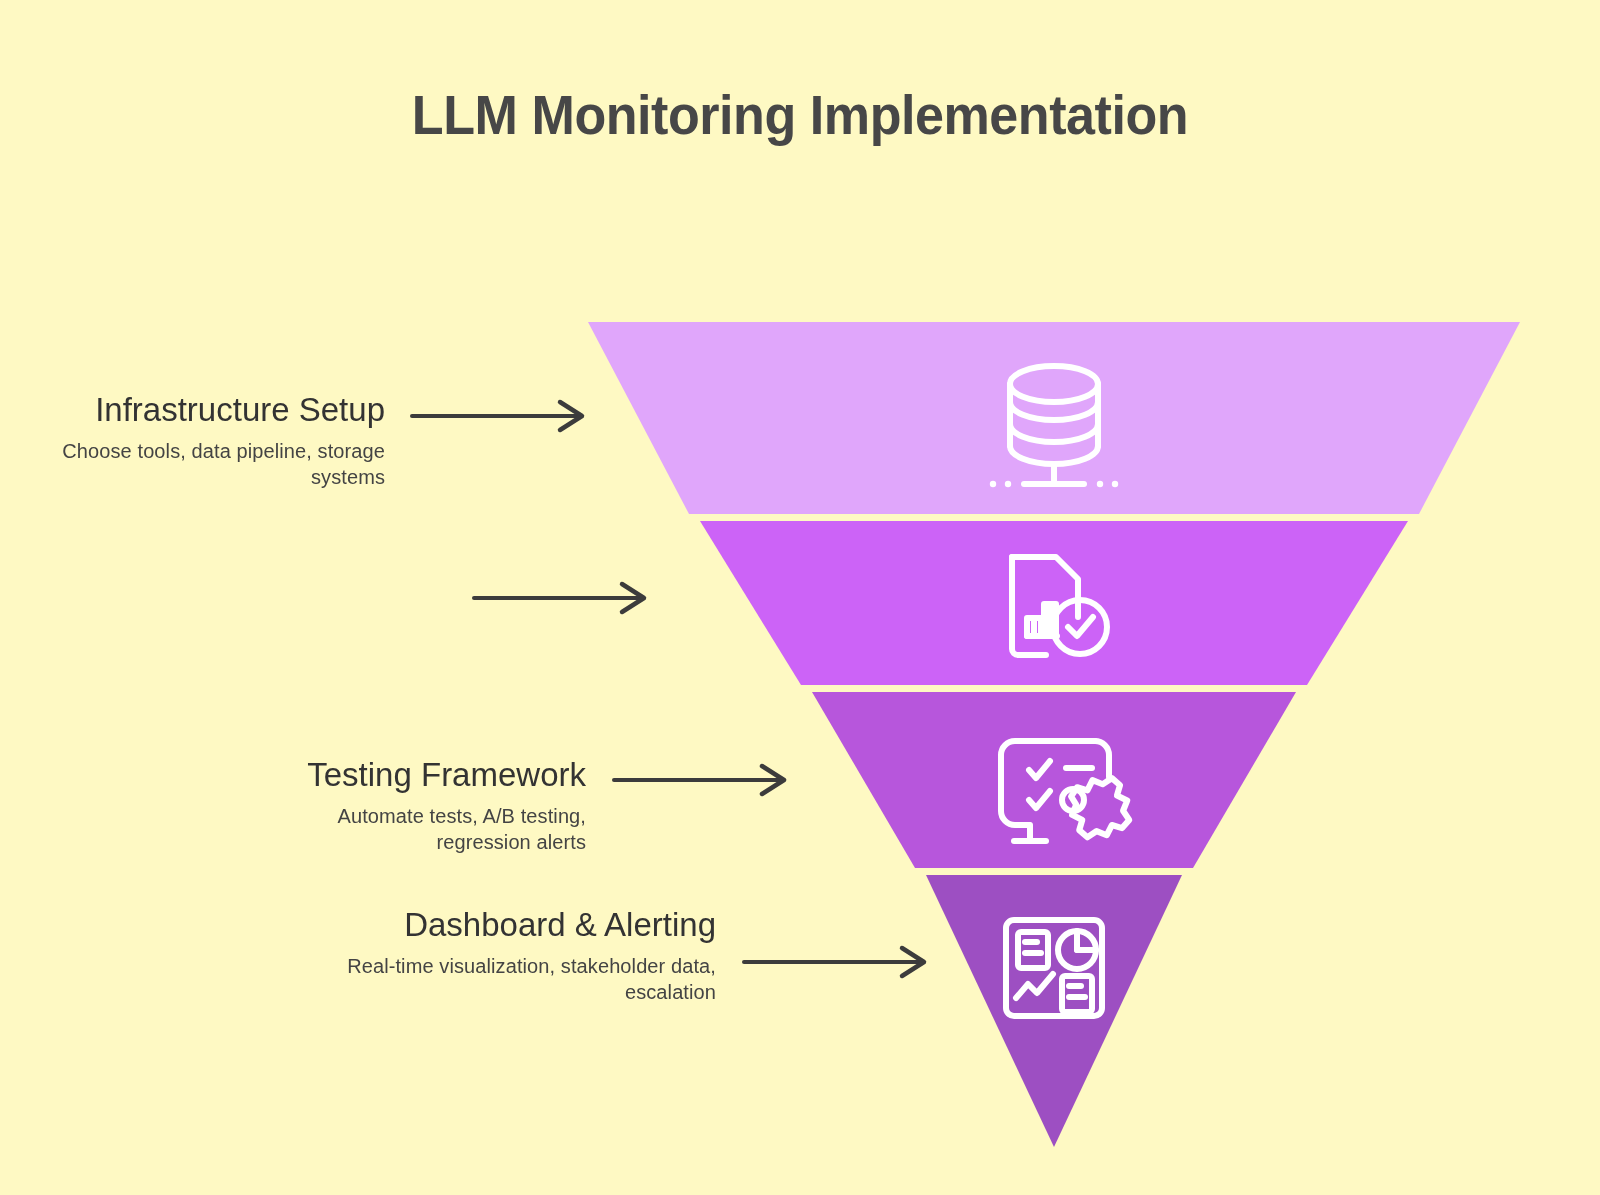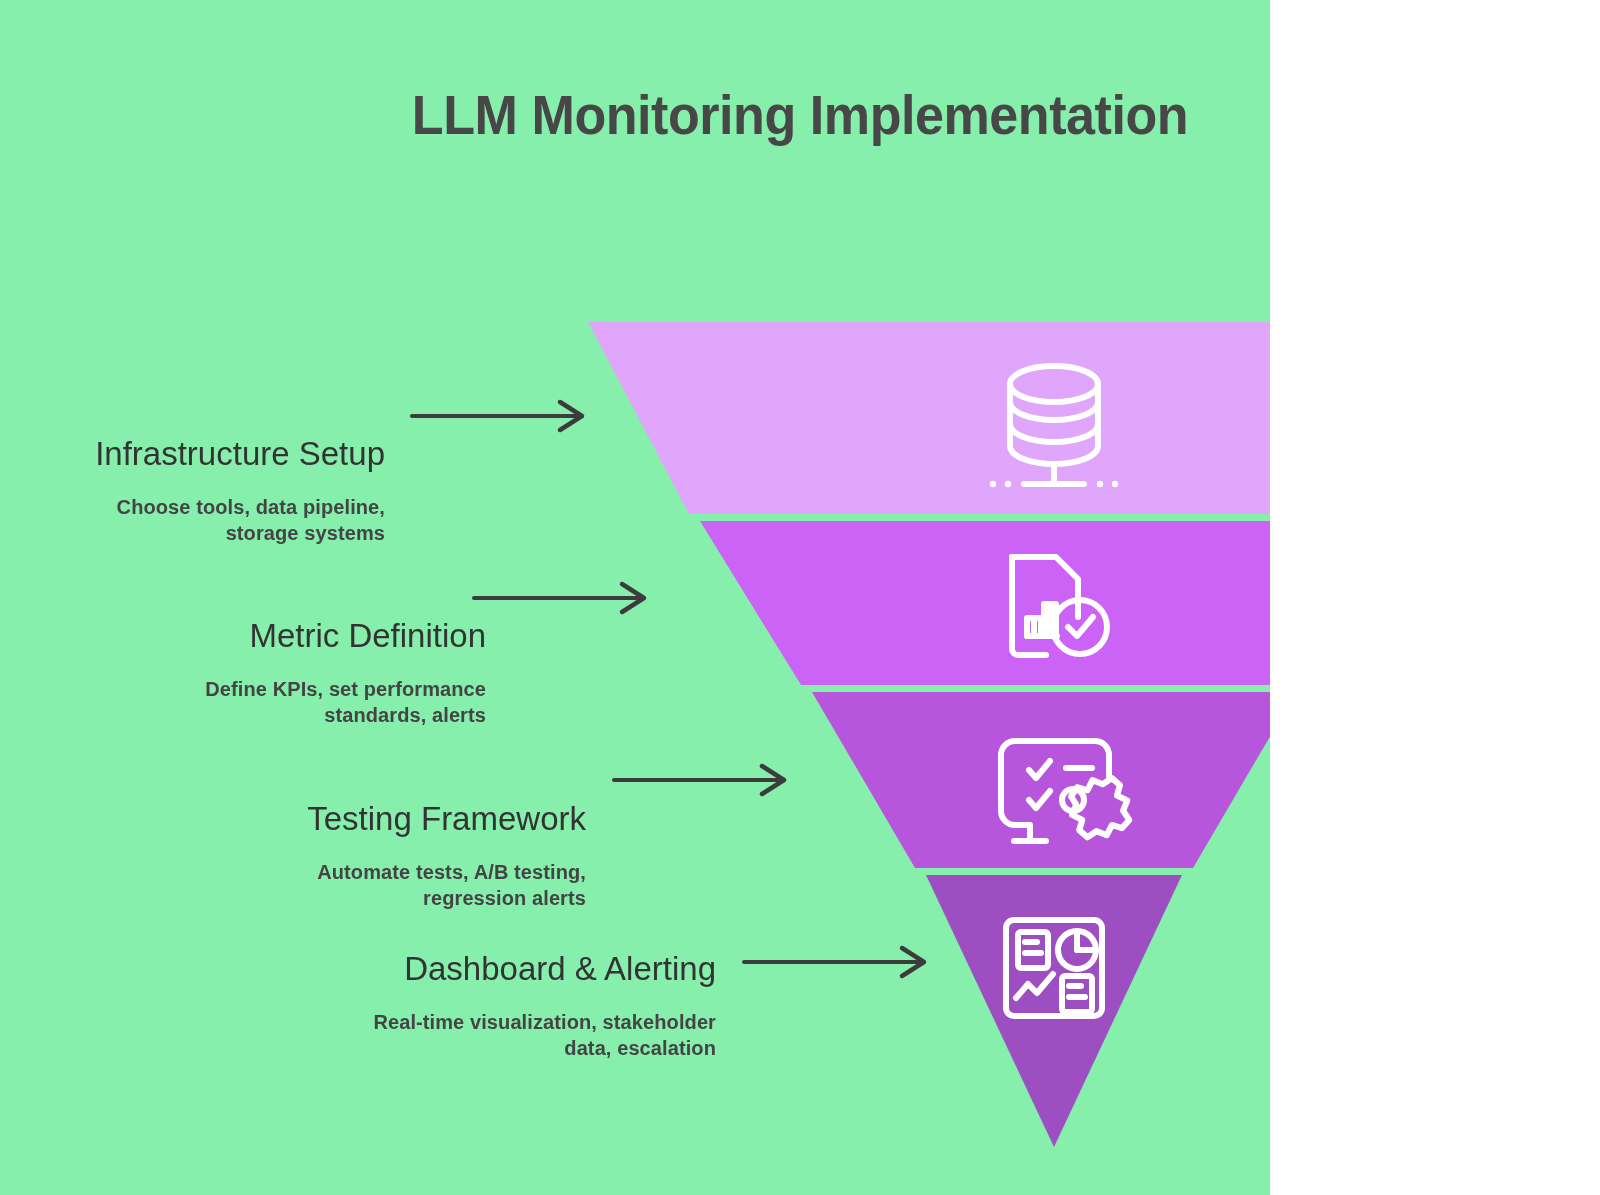--- a/index.html
+++ b/index.html
@@ -6,23 +6,23 @@
     margin: 0;
     padding: 0;
     background: #ffffff;
   }
   body {
     font-family: "Liberation Sans", sans-serif;
     -webkit-font-smoothing: antialiased;
   }
   #page {
     position: relative;
-    width: 1270px;
+    width: 1600px;
     height: 1195px;
-    background: #86efac;
+    background: #fef9c3;
     overflow: hidden;
   }
 
   
   #title {
     position: absolute;
     left: 0;
     top: 82px;
     width: 1600px;
     text-align: center;
@@ -50,28 +50,27 @@
     position: absolute;
     text-align: right;
     color: #3c3c3c;
   }
   .stage-title {
     font-size: 33px;
     font-weight: 400;
     color: #333333;
     line-height: 1.2;
     white-space: nowrap;
-    margin-top: 44px;
   }
   .stage-desc {
     font-size: 20px;
-    font-weight: 700;
+    font-weight: 400;
     color: #444444;
     line-height: 1.32;
-    margin-top: 20px;
+    margin-top: 8px;
     letter-spacing: 0.1px;
   }
 
   .stage-0 { left: 40px; top: 390px;  width: 345px; }
   .stage-1 { left: 140px; top: 572px;  width: 346px; }
   .stage-2 { left: 240px; top: 755px;  width: 346px; }
   .stage-3 { left: 340px; top: 905px;  width: 376px; }
 
   
   .arrow-svg {
@@ -161,24 +160,20 @@
 
   <div class="stage-label stage-0">
     <div class="stage-title">Infrastructure Setup</div>
     <div class="stage-desc">Choose tools, data pipeline, storage systems</div>
   </div>
   <svg class="arrow-svg" style="left:410px; top:398px;" width="190" height="40">
     <path d="M2 18 L168 18" stroke="#3c3c3c" stroke-width="4" fill="none" stroke-linecap="round"></path>
     <path d="M150 4 L172 18 L150 32" stroke="#3c3c3c" stroke-width="4.5" fill="none" stroke-linecap="round" stroke-linejoin="round"></path>
   </svg>
 
-  <div class="stage-label stage-1">
-    <div class="stage-title">Metric Definition</div>
-    <div class="stage-desc">Define KPIs, set performance standards, alerts</div>
-  </div>
   <svg class="arrow-svg" style="left:472px; top:580px;" width="190" height="40">
     <path d="M2 18 L168 18" stroke="#3c3c3c" stroke-width="4" fill="none" stroke-linecap="round"></path>
     <path d="M150 4 L172 18 L150 32" stroke="#3c3c3c" stroke-width="4.5" fill="none" stroke-linecap="round" stroke-linejoin="round"></path>
   </svg>
 
   <div class="stage-label stage-2">
     <div class="stage-title">Testing Framework</div>
     <div class="stage-desc">Automate tests, A/B testing, regression alerts</div>
   </div>
   <svg class="arrow-svg" style="left:612px; top:762px;" width="190" height="40">

